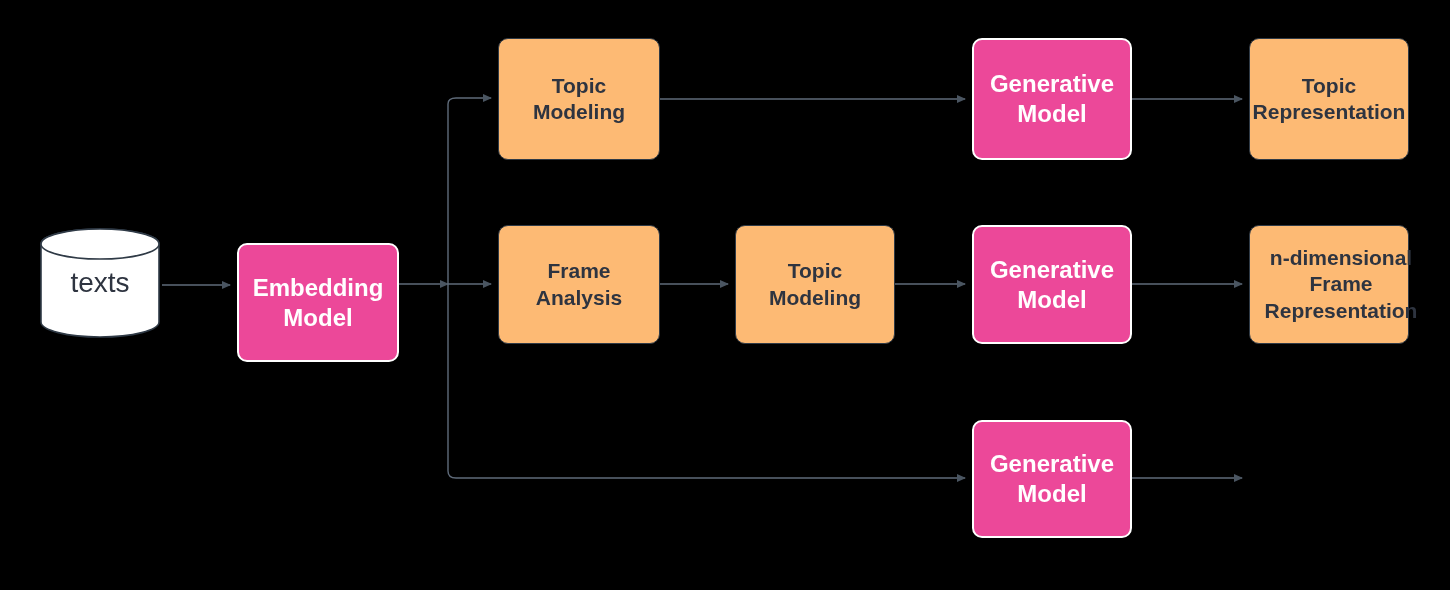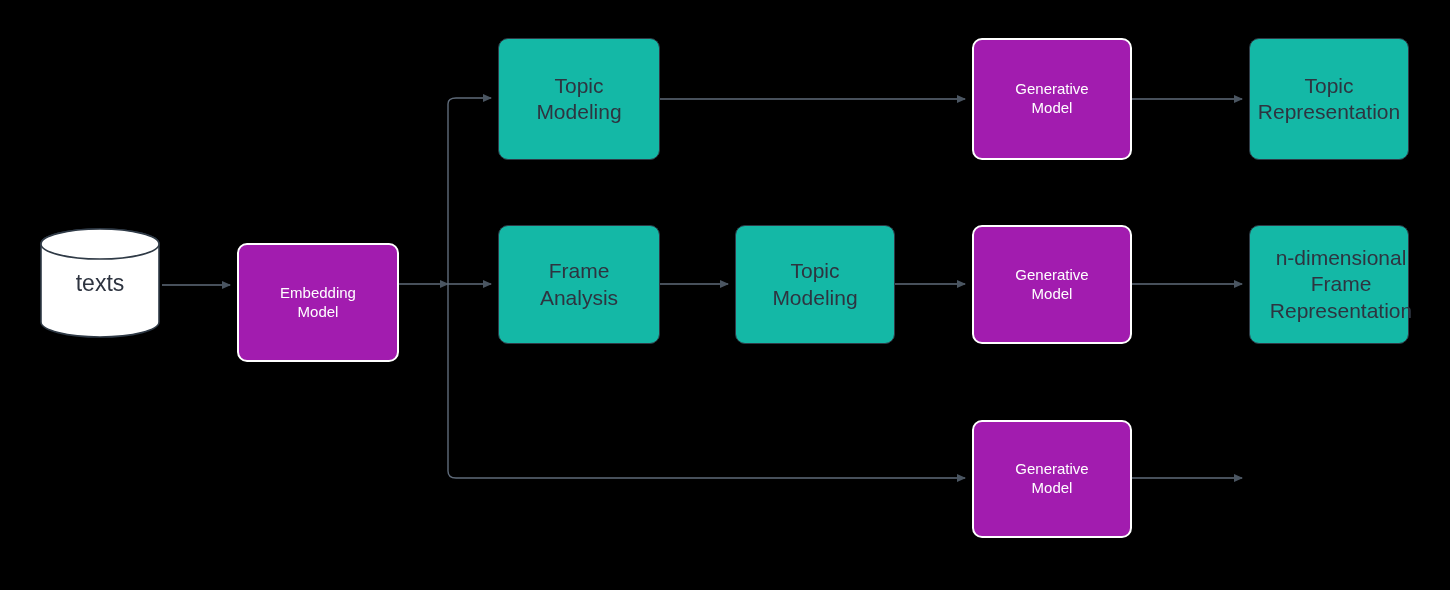--- a/index.html
+++ b/index.html
@@ -32,46 +32,48 @@
     display: flex;
     align-items: center;
     justify-content: center;
     text-align: center;
     border-radius: 10px;
     line-height: 1.25;
     white-space: pre-line;
     z-index: 2;
   }
   .node.process {
-    background: #14b8a6;
+    background: #fdba74;
     border: 1.6px solid #2f3a46;
     color: #2e3440;
     font-size: 21px;
+    font-weight: bold;
   }
   .node.model {
-    background: #a21caf;
+    background: #ec4899;
     border: 2px solid #ffffff;
     color: #ffffff;
-    font-size: 15px;
+    font-size: 24px;
+    font-weight: bold;
   }
   .cylinder {
     position: absolute;
     z-index: 2;
   }
   .cyl-label {
     position: absolute;
     left: 0;
     top: 0;
     width: 100%;
     height: 100%;
     display: flex;
     align-items: center;
     justify-content: center;
     color: #2e3440;
-    font-size: 23px;
+    font-size: 28px;
   }
 </style>
 </head>
 <body>
 
 <div id="canvas">
 
   <svg id="edges" viewBox="0 0 1450 590" xmlns="http://www.w3.org/2000/svg">
     <defs>
       <marker id="arrowhead" markerWidth="9" markerHeight="8" refX="8" refY="4" orient="auto" markerUnits="userSpaceOnUse">

